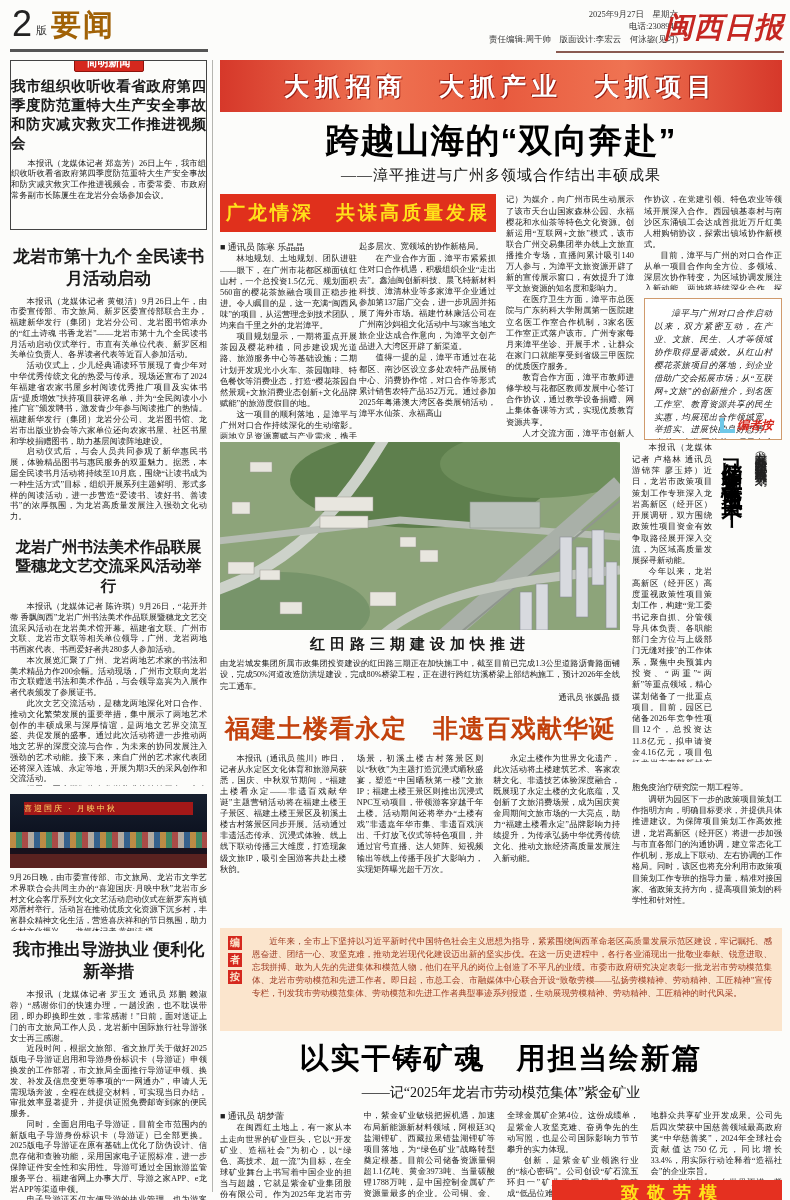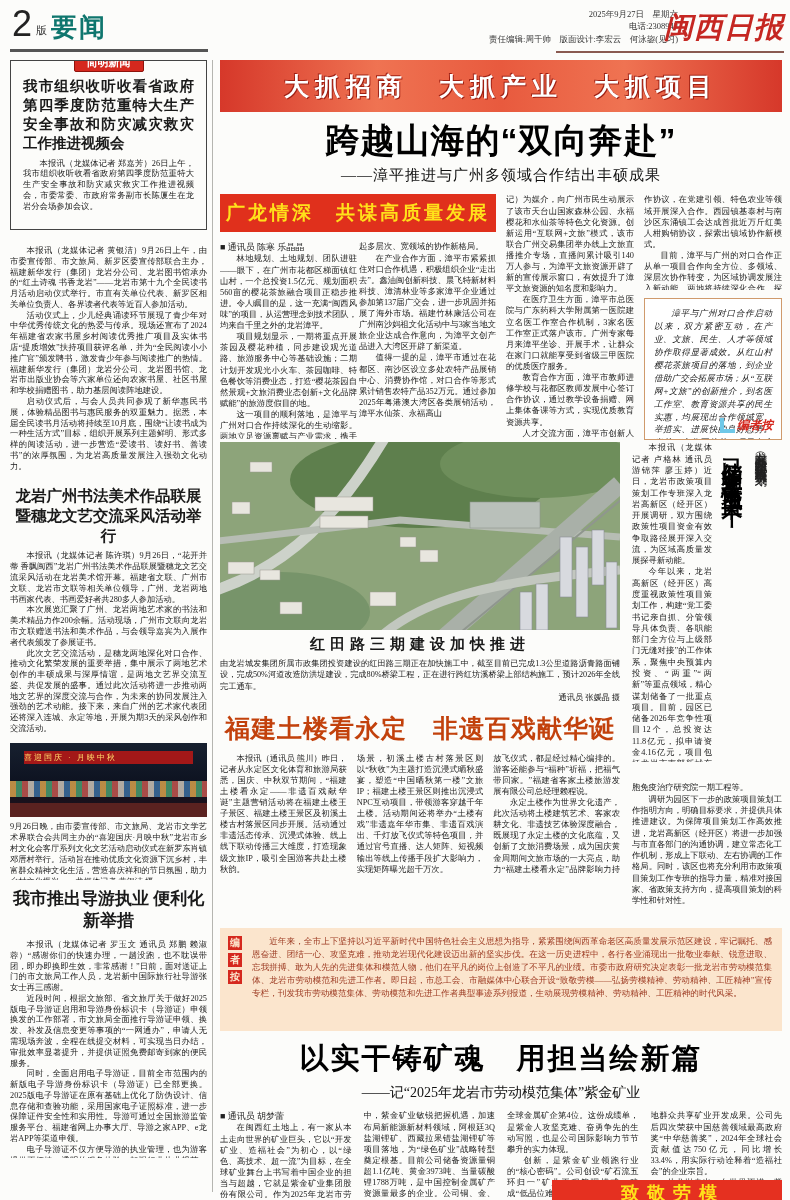--- a/index.html
+++ b/index.html
@@ -3,31 +3,31 @@
 <meta charset="utf-8">
 <style>
   html,body{margin:0;padding:0;}
   body{width:790px;height:1200px;position:relative;overflow:hidden;background:#fcfcfa;
        font-family:"Liberation Serif","DejaVu Serif",serif;color:#1a1a1a;}
   
   #header{position:absolute;left:0;top:0;width:790px;height:56px;}
   .hd-left{position:absolute;left:12px;top:6px;display:flex;align-items:flex-end;gap:4px;}
   .hd-num{font-size:36px;line-height:1;color:#222;font-family:"Liberation Sans",sans-serif;}
   .hd-ban{font-size:11px;color:#333;padding-bottom:4px;}
-  .hd-sec{font-size:26px;font-weight:bold;line-height:1;color:#0f766e;font-family:"Liberation Sans",sans-serif;letter-spacing:2px;padding-bottom:2px;}
+  .hd-sec{font-size:30px;font-weight:bold;line-height:1;color:#a16207;font-family:"Liberation Sans",sans-serif;letter-spacing:2px;padding-bottom:2px;}
   .hd-info{position:absolute;right:112px;top:8px;text-align:right;font-size:8.5px;line-height:1.45;color:#333;}
   .hd-mast{position:absolute;right:6px;top:8px;font-size:29px;font-weight:bold;font-style:italic;
            color:#c52722;font-family:"Liberation Serif",serif;letter-spacing:1px;}
   .hd-line-l{position:absolute;left:10px;top:49px;width:198px;height:3px;background:#555;}
   .hd-line-r{position:absolute;left:556px;top:51px;width:228px;height:2px;background:#8a5a50;}
   
   #vdiv{position:absolute;left:212px;top:60px;width:1px;height:1132px;background:#b5b5b0;}
   
   #leftcol{position:absolute;left:10px;top:60px;width:197px;}
-  .box1{position:relative;border:1px solid #444;padding:16px 12px 6px;height:146px;overflow:hidden;}
+  .box1{position:relative;border:1px solid #444;padding:16px 0 6px;height:146px;overflow:hidden;}
   .tab{position:absolute;top:-8px;left:50%;transform:translateX(-50%);background:#d5281e;color:#fff;
        font-family:"Liberation Sans",sans-serif;font-weight:bold;font-size:11px;padding:1px 12px;
        border:1px solid #8e130c;border-radius:2px;white-space:nowrap;}
   .lhead{font-weight:bold;text-align:justify;line-height:1.32;}
   .lhead-c{font-weight:bold;text-align:center;line-height:1.28;}
   .fs15{font-size:14.5px;}.fs17{font-size:17px;}.fs155{font-size:15.5px;}
   .lbody{font-size:8.3px;line-height:1.3;text-align:justify;overflow:hidden;}
   .lbody p{margin:0;text-indent:2em;}
   .lphoto{margin-top:8px;width:197px;height:74px;position:relative;overflow:hidden;
           background:linear-gradient(#17202f 0%,#0d1220 55%,#241018 100%);}
@@ -132,20 +132,21 @@
 
   <div class="box1">
     <div class="tab">简明新闻</div>
     <div class="lhead fs15">我市组织收听收看省政府第四季度防范重特大生产安全事故和防灾减灾救灾工作推进视频会</div>
     <div class="lbody" style="margin-top:5px;">
       <p>本报讯（龙媒体记者 郑嘉芳）26日上午，我市组织收听收看省政府第四季度防范重特大生产安全事故和防灾减灾救灾工作推进视频会，市委常委、市政府常务副市长陈厦生在龙岩分会场参加会议。</p>
     </div>
   </div>
 
   <div style="margin-top:16px;">
+    <div class="lhead-c fs17">龙岩市第十九个 全民读书月活动启动</div>
     <div class="lbody" style="margin-top:7px;height:230px;">
       <p>本报讯（龙媒体记者 黄银洁）9月26日上午，由市委宣传部、市文旅局、新罗区委宣传部联合主办，福建新华发行（集团）龙岩分公司、龙岩图书馆承办的“红土诗魂 书香龙岩”——龙岩市第十九个全民读书月活动启动仪式举行。市直有关单位代表、新罗区相关单位负责人、各界读者代表等近百人参加活动。</p>
       <p>活动仪式上，少儿经典诵读环节展现了青少年对中华优秀传统文化的热爱与传承。现场还宣布了2024年福建省农家书屋乡村阅读优秀推广项目及实体书店“提质增效”扶持项目获评名单，并为“全民阅读小小推广官”颁发聘书，激发青少年参与阅读推广的热情。福建新华发行（集团）龙岩分公司、龙岩图书馆、龙岩市出版业协会等六家单位还向农家书屋、社区书屋和学校捐赠图书，助力基层阅读阵地建设。</p>
       <p>启动仪式后，与会人员共同参观了新华惠民书展，体验精品图书与惠民服务的双重魅力。据悉，本届全民读书月活动将持续至10月底，围绕“让读书成为一种生活方式”目标，组织开展系列主题鲜明、形式多样的阅读活动，进一步营造“爱读书、读好书、善读书”的浓厚氛围，为龙岩高质量发展注入强劲文化动力。</p>
     </div>
   </div>
 
   <div style="margin-top:10px;">
     <div class="lhead-c fs155">龙岩广州书法美术作品联展 暨穗龙文艺交流采风活动举行</div>
     <div class="lbody" style="margin-top:6px;height:184px;">
@@ -262,21 +263,20 @@
       <div class="tulou-cols">
         <div class="tcol">
           <p>本报讯（通讯员 熊川）昨日，记者从永定区文化体育和旅游局获悉，国庆、中秋双节期间，“福建土楼看永定——非遗百戏献华诞”主题营销活动将在福建土楼王子景区、福建土楼王景区及初溪土楼古村落景区同步开展。活动通过非遗活态传承、沉浸式体验、线上线下联动传播三大维度，打造现象级文旅IP，吸引全国游客共赴土楼秋韵。</p>
 
         </div>
         <div class="tcol">
           <p class="noind">场景，初溪土楼古村落景区则以“秋收”为主题打造沉浸式晒秋盛宴，塑造“中国晒秋第一楼”文旅IP；福建土楼王景区则推出沉浸式NPC互动项目，带领游客穿越千年土楼。活动期间还将举办“土楼有戏”非遗嘉年华市集、非遗百戏演出、千灯放飞仪式等特色项目，并通过官号直播、达人矩阵、短视频输出等线上传播手段扩大影响力，实现矩阵曝光超千万次。</p>
 
         </div>
         <div class="tcol">
-          <p class="noind">放飞仪式，都是经过精心编排的。游客还能参与“福种”祈福，把福气带回家。”福建省客家土楼旅游发展有限公司总经理赖程说。</p>
           <p>永定土楼作为世界文化遗产，此次活动将土楼建筑艺术、客家农耕文化、非遗技艺体验深度融合，既展现了永定土楼的文化底蕴，又创新了文旅消费场景，成为国庆黄金周期间文旅市场的一大亮点，助力“福建土楼看永定”品牌影响力持续提升，为传承弘扬中华优秀传统文化、推动文旅经济高质量发展注入新动能。</p>
         </div>
       </div>
     </div>
 
     <div class="right2">
       <div class="vblock">
         <div class="vbody">
           <p>本报讯（龙媒体记者 卢格林 通讯员 游锦萍 廖玉婷）近日，龙岩市政策项目策划工作专班深入龙岩高新区（经开区）开展调研，双方围绕政策性项目资金有效争取路径展开深入交流，为区域高质量发展探寻新动能。</p>
           <p>今年以来，龙岩高新区（经开区）高度重视政策性项目策划工作，构建“党工委书记亲自抓、分管领导具体负责、各职能部门全方位与上级部门无缝对接”的工作体系，聚焦中央预算内投资、“两重”“两新”等重点领域，精心谋划储备了一批重点项目。目前，园区已储备2026年竞争性项目12个，总投资达11.8亿元，拟申请资金4.16亿元，项目包括龙岩市南部新城东宝区第二污水处理厂一体化绿色低碳协同增效工程项目、安捷利细</p>

